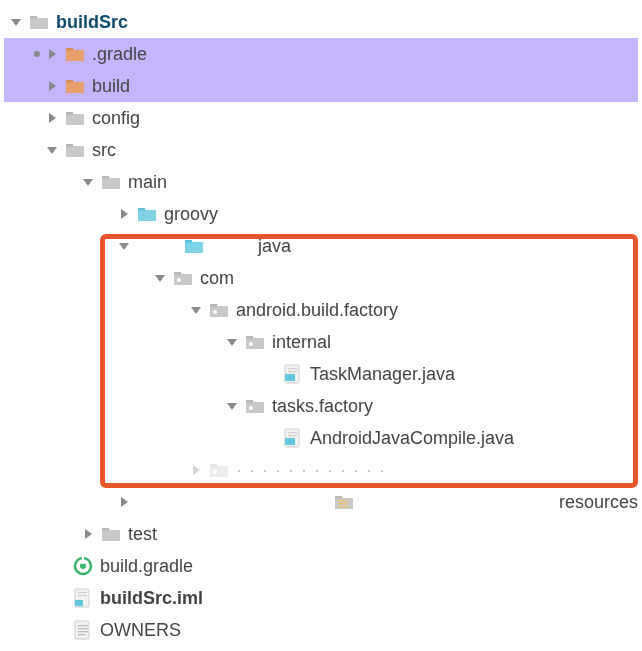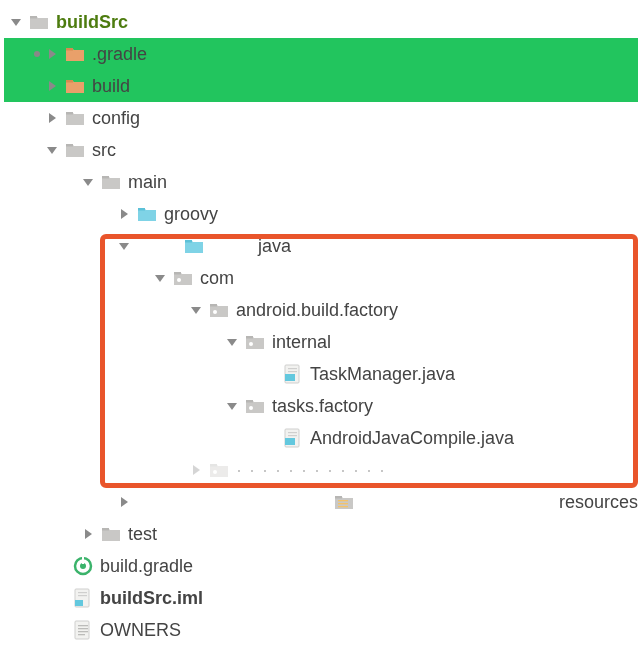--- a/index.html
+++ b/index.html
@@ -12,21 +12,21 @@
     width: 642px;
     box-sizing: border-box;
   }
   .row {
     display: flex;
     align-items: center;
     height: 32px;
     white-space: nowrap;
   }
   .row.highlight {
-    background: #22c55e;
+    background: #c4b5fd;
   }
   .toggle {
     width: 16px;
     display: inline-flex;
     align-items: center;
     justify-content: center;
     margin-right: 4px;
     flex: 0 0 auto;
   }
   .toggle svg { display:block; }
@@ -34,21 +34,21 @@
   .icon {
     width: 22px;
     height: 20px;
     display: inline-flex;
     align-items: center;
     justify-content: center;
     margin-right: 6px;
     flex: 0 0 auto;
   }
   .label { flex:0 0 auto; }
-  .bold { font-weight: 700; color:#4d7c0f;}
+  .bold { font-weight: 700; color:#0c4a6e;}
   .dot {
     display:inline-block;
     width:6px;height:6px;border-radius:50%;
     margin-right:4px;
     flex:0 0 auto;
   }
   .highlight-box {
     position: absolute;
     border: 5px solid #e9552b;
     border-radius: 6px;

